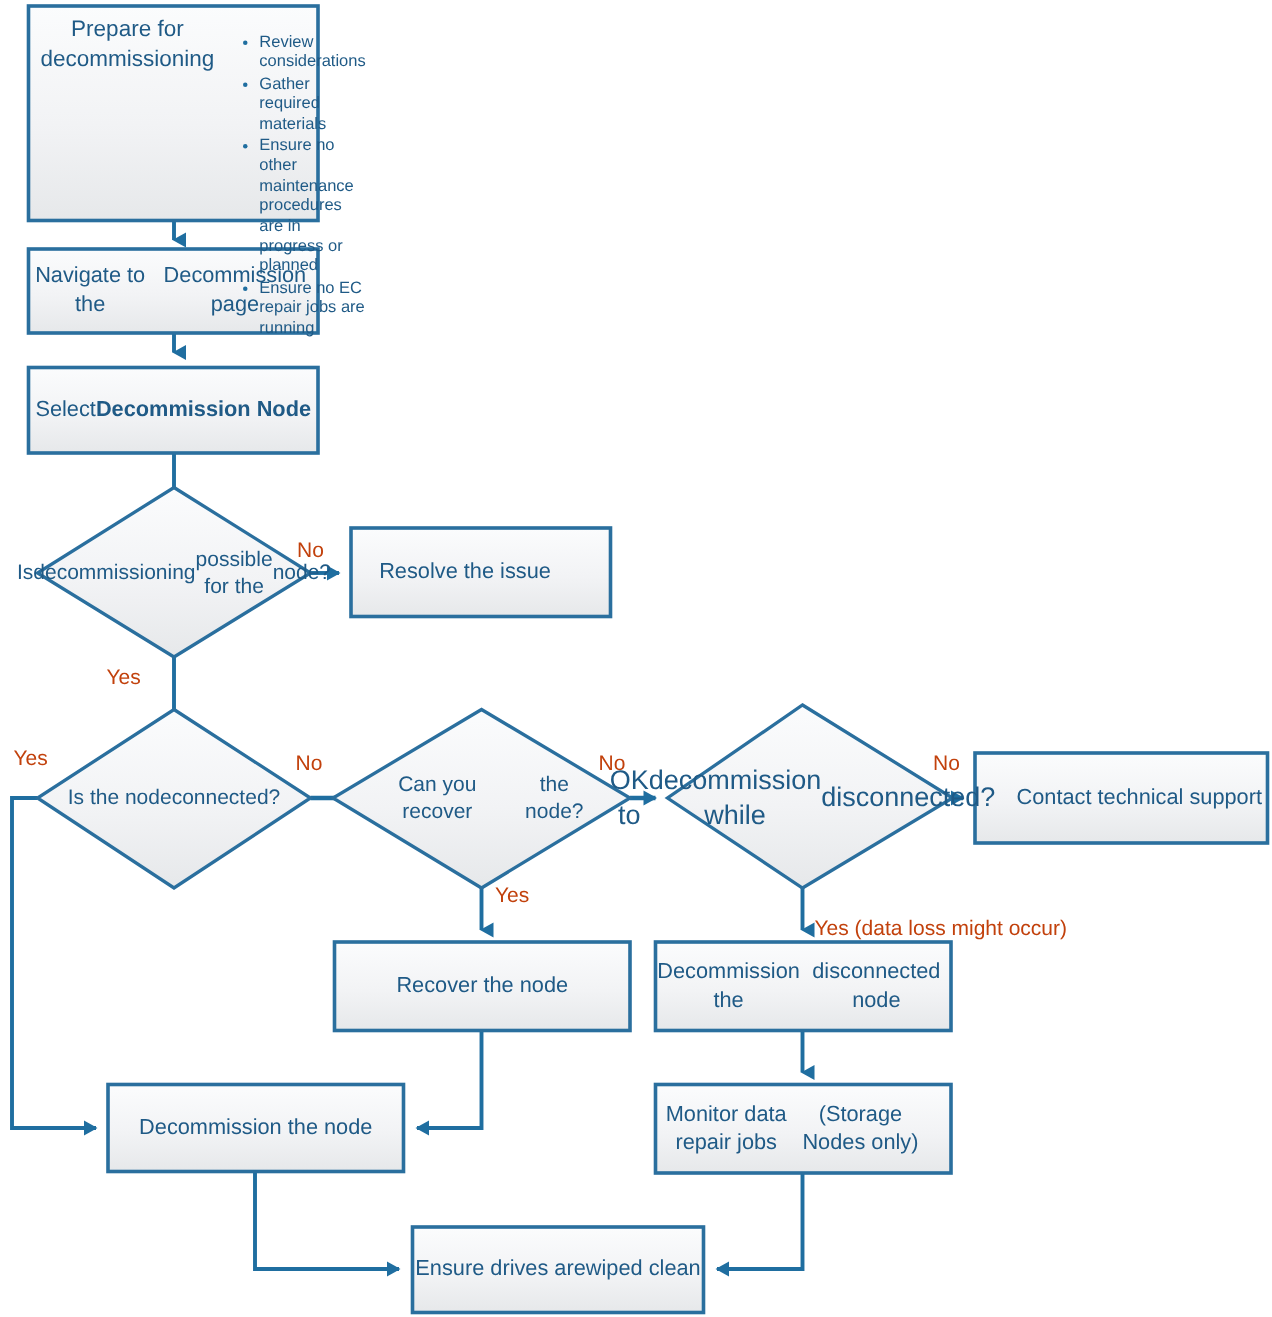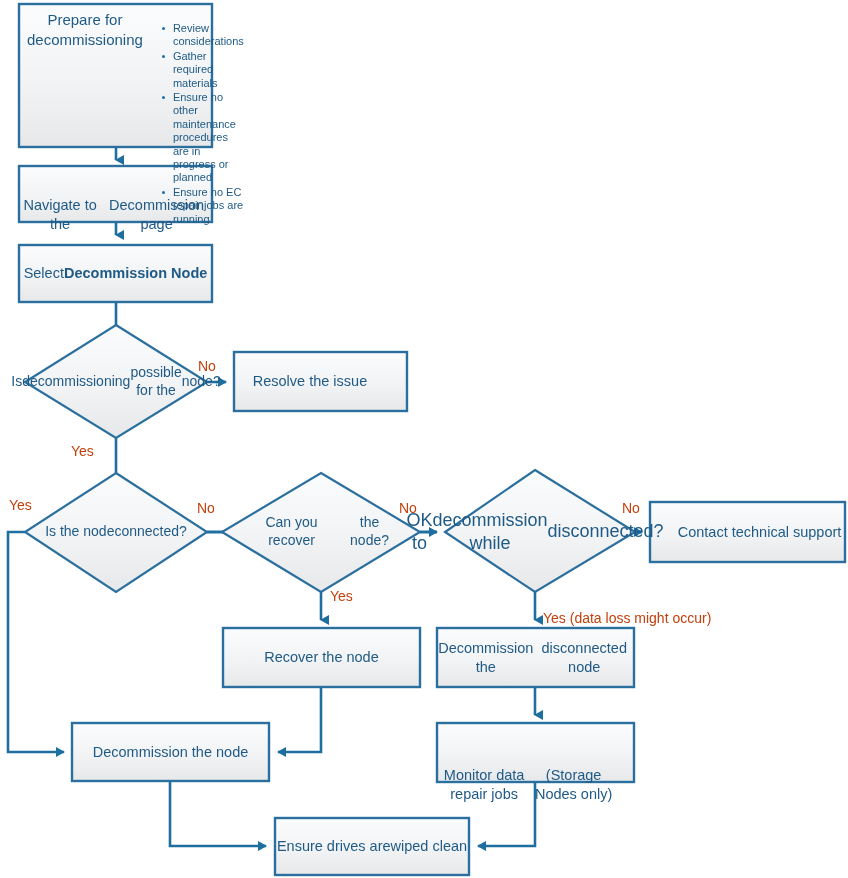--- a/index.html
+++ b/index.html
@@ -176,21 +176,21 @@
   <div class="node-label prep-box-label" style="left:19px; top:4px; width:193px; height:143px;">
     <div class="prep-heading">Prepare for decommissioning</div>
     <ul class="prep-list">
       <li>Review considerations</li>
       <li>Gather required materials</li>
       <li>Ensure no other maintenance procedures are in progress or planned</li>
       <li>Ensure no EC repair jobs are running</li>
     </ul>
   </div>
 
-  <div class="node-label" style="left:19px; top:166px; width:193px; height:56px;margin-top:21px;">
+  <div class="node-label" style="left:19px; top:166px; width:193px; height:56px;">
     <div>Navigate to the</div>
     <div>Decommission page</div>
   </div>
 
   <div class="node-label" style="left:19px; top:245px; width:193px; height:57px;">
     <div>Select</div>
     <div class="strong-line">Decommission Node</div>
   </div>
 
   <div class="node-label" style="left:34px; top:340px; width:164px; height:84px; font-size:14px;">
@@ -230,21 +230,21 @@
 
   <div class="node-label" style="left:437px; top:628px; width:197px; height:59px;">
     <div>Decommission the</div>
     <div>disconnected node</div>
   </div>
 
   <div class="node-label" style="left:72px; top:723px; width:197px; height:58px;">
     <div>Decommission the node</div>
   </div>
 
-  <div class="node-label" style="left:437px; top:755px; width:179px; height:59px;">
+  <div class="node-label" style="left:437px; top:723px; width:179px; height:59px;">
     <div>Monitor data repair jobs</div>
     <div>(Storage Nodes only)</div>
   </div>
 
   <div class="node-label" style="left:275px; top:818px; width:194px; height:57px;">
     <div>Ensure drives are</div>
     <div>wiped clean</div>
   </div>
 
   <div class="edge-label" style="left:198px; top:358px;">No</div>

